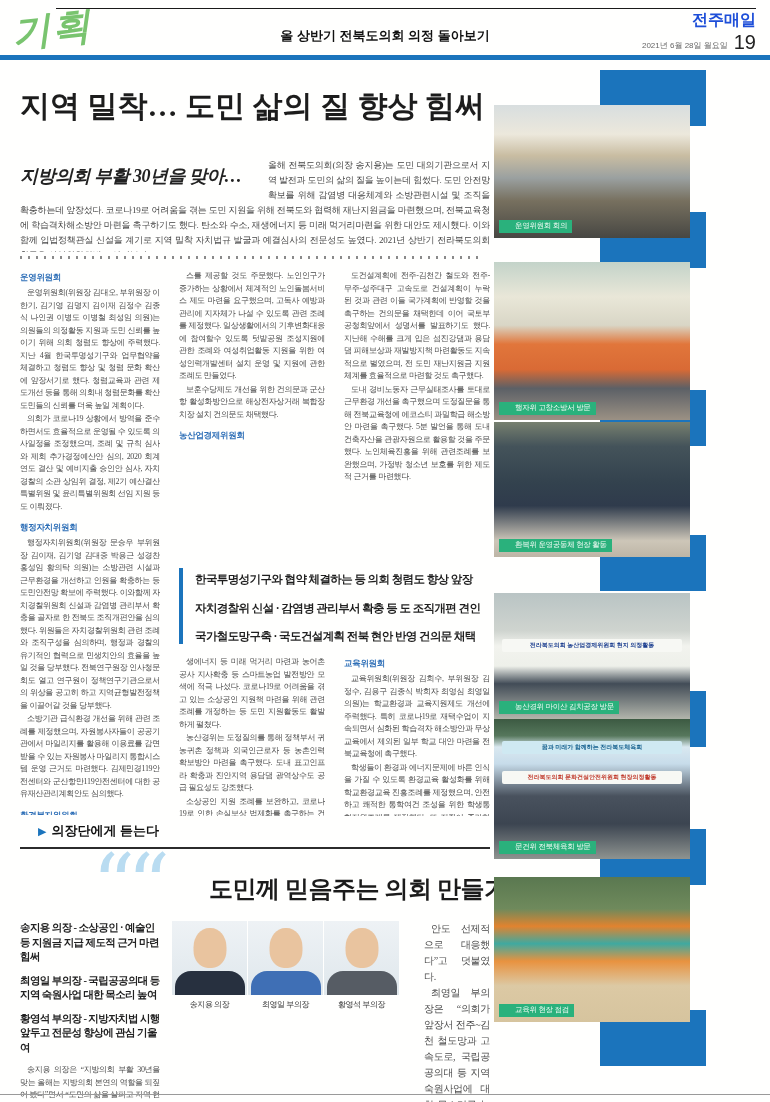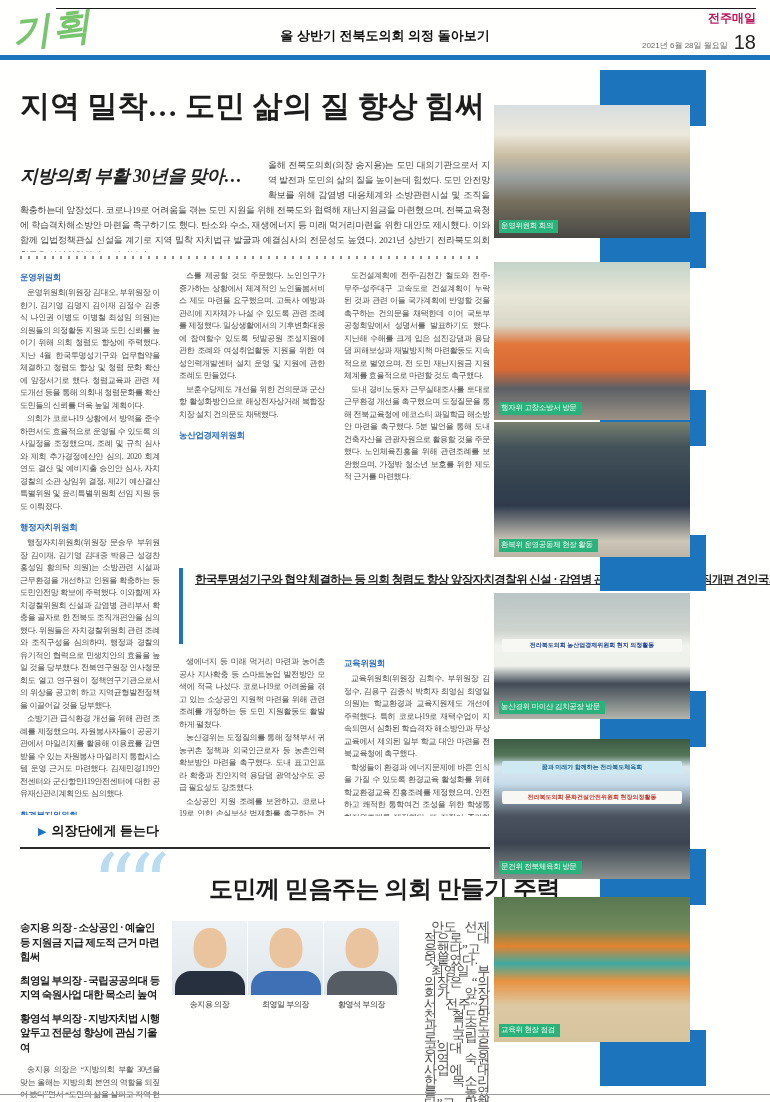--- a/index.html
+++ b/index.html
@@ -9,21 +9,21 @@
     font-family:"Liberation Serif","DejaVu Serif",serif; color:#333;
     overflow:hidden;
   }
   
   .top-rule { position:absolute; left:56px; top:8px; width:700px; height:1px; background:#1a1a1a; }
   .logo { position:absolute; left:12px; top:4px; font-size:38px; font-weight:bold; font-style:italic;
           color:#79c46f; transform:rotate(-6deg); letter-spacing:2px;
           font-family:"DejaVu Sans",sans-serif; }
   .section-title { position:absolute; left:0; top:27px; width:770px; text-align:center;
           font-size:13px; font-weight:bold; color:#111; font-family:"Liberation Sans","DejaVu Sans",sans-serif; }
-  .paper-name { position:absolute; right:14px; top:10px; font-size:12px; font-weight:bold; color:#be185d;
+  .paper-name { position:absolute; right:14px; top:10px; font-size:16px; font-weight:bold; color:#1d4ed8;
           font-family:"Liberation Sans","DejaVu Sans",sans-serif; }
   .dateline { position:absolute; right:14px; top:33px; font-size:8px; color:#666;
           font-family:"Liberation Sans","DejaVu Sans",sans-serif; display:flex; align-items:flex-end; gap:6px; }
   .page-number { font-size:20px; color:#222; font-weight:normal; line-height:18px; }
   .blue-rule { position:absolute; left:0; top:55px; width:770px; height:5px; background:#1b74bc; }
 
   
   .headline { position:absolute; left:20px; top:86px; width:470px; font-size:30px; font-weight:600;
           color:#1c1c1c; letter-spacing:0px; white-space:nowrap; }
   .lead-wrap { position:absolute; left:20px; top:158px; width:470px; height:94px; overflow:hidden; }
@@ -41,46 +41,46 @@
   .row2 > div { width:146px; overflow:hidden; }
   .rt { height:288px; }
   .rb { height:160px;justify-content:flex-end; }
   .art p { font-size:8px; line-height:12.5px; text-align:justify; color:#4a4a4a;
           letter-spacing:-0.3px; text-indent:7px; margin-bottom:1px; }
   .art h4 { font-size:8.5px; color:#2e6fb7; margin:9px 0 3px 0; letter-spacing:-0.3px;
           font-family:"Liberation Sans","DejaVu Sans",sans-serif; }
   .art h4.first { margin-top:2px; }
 
   .quote-box { margin:10px 0 12px 0; height:76px; border-left:4px solid #1b74bc; padding:4px 0 0 12px;
-          display:flex; flex-direction:row; justify-content:space-between;text-decoration:underline; }
+          display:flex; flex-direction:column; justify-content:space-between; }
   .quote-box div { font-size:11.5px; font-weight:bold; color:#1f1f1f; letter-spacing:-0.6px; white-space:nowrap; }
 
   
   .rail { position:absolute; left:494px; top:105px; width:212px; }
   figure { position:relative; width:212px; margin:0; }
   .ph { position:relative; z-index:2; width:196px; }
   .accent { position:absolute; right:0; width:106px; height:56px; background:#1b74bc; z-index:1; }
   .accent-top { top:-35px; }
   .caption { position:absolute; left:5px; bottom:5px; z-index:3; background:#2ab17c; color:#f2fbf5;
-          font-size:7.5px; padding:1px 5px 2px 2px; letter-spacing:-0.3px;
+          font-size:7.5px; padding:1px 5px 2px 16px; letter-spacing:-0.3px;
           font-family:"Liberation Sans","DejaVu Sans",sans-serif; }
   .banner { position:absolute; left:8px; right:8px; background:#f7f8f4; color:#1d3f8f; font-weight:bold;
           font-size:6px; text-align:center; padding:2px 1px; white-space:nowrap; overflow:hidden;
           border-radius:2px; z-index:3; }
   .banner.red { color:#c0392b; }
   .banner.teal { background:#cfe9f2; color:#16618f; }
 
   .ph1 { height:133px; background:linear-gradient(180deg,#d8dedf 0%,#ece8dc 22%,#c9bda2 38%,#9aa0a0 55%,#77705f 72%,#474743 100%); }
   .f1 { margin-bottom:24px; }
   .ph2 { height:158px; background:linear-gradient(180deg,#c3d3c9 0%,#e9e7d8 22%,#d9d6c6 40%,#e1763b 52%,#d96a35 68%,#5c6066 80%,#9b9184 100%); }
   .f2 { margin-bottom:2px; }
   .ph3 { height:135px; background:linear-gradient(180deg,#77806f 0%,#44535a 18%,#33424e 45%,#2f3b4c 62%,#cdc6b8 88%,#bdb5a6 100%); }
   .f3 { margin-bottom:36px; }
   .ph4 { height:126px; background:linear-gradient(180deg,#b9c4c4 0%,#cfd4cf 30%,#f2f3ee 42%,#eef0ea 58%,#424c57 72%,#b2b5ab 100%); }
-  .f4 { margin-bottom:20px; }
+  .f4 { }
   .ph5 { height:140px; background:linear-gradient(180deg,#3c5a42 0%,#56775c 12%,#d9e8f0 20%,#c7dcea 32%,#49525e 55%,#3c4551 75%,#8e9390 100%); }
   .f5 { margin-bottom:18px; }
   .ph6 { height:145px; background:linear-gradient(180deg,#5a7850 0%,#6f8a5c 22%,#e1832f 34%,#3fa9a0 46%,#e8923f 58%,#dcc9a4 75%,#d6c49e 100%); }
 
   
   .bottom { position:absolute; left:20px; top:822px; width:470px; }
   .b-label { font-size:13px; font-weight:bold; color:#111; margin-left:18px;
           font-family:"Liberation Sans","DejaVu Sans",sans-serif; }
   .tri { color:#1b74bc; font-size:11px; margin-right:5px; }
   .b-rule { margin-top:7px; width:470px; height:2px; background:#2b2b2b; }
@@ -101,36 +101,36 @@
   .p-img { height:74px; background:linear-gradient(180deg,#eef2f5 0%,#dfe7ec 100%); position:relative; overflow:hidden; }
   .p-img::before { content:""; position:absolute; top:7px; left:50%; transform:translateX(-50%);
           width:33px; height:40px; background:#e9c49f; border-radius:48% 48% 44% 44%; }
   .p-img::after { content:""; position:absolute; bottom:-8px; left:50%; transform:translateX(-50%);
           width:70px; height:32px; border-radius:16px 16px 0 0; }
   .suit-a .p-img::after { background:#27303f; }
   .suit-b .p-img::after { background:#3f6fb5; }
   .suit-c .p-img::after { background:#565c64; }
   .p-name { font-size:8px; text-align:center; margin-top:4px; color:#333; letter-spacing:-0.4px; }
   .b-narrow { width:66px; }
-  .b-narrow p { font-size:13px; line-height:11px; }
+  .b-narrow p { font-size:10px; line-height:16px; }
   .b-right-cols { display:flex; gap:14px; margin-top:8px; }
   .b-col { width:152px; }
 
   .bottom-rule { position:absolute; left:0; top:1094px; width:770px; height:1px; background:#9a9a9a; }
 </style>
 </head>
 <body>
 
 <div class="top-rule"></div>
 <div class="logo">기획</div>
 <div class="section-title">올 상반기 전북도의회 의정 돌아보기</div>
 <div class="paper-name">전주매일</div>
 <div class="dateline">
   <span>2021년 6월 28일 월요일</span>
-  <span class="page-number">18</span>
+  <span class="page-number">19</span>
 </div>
 <div class="blue-rule"></div>
 
 <h1 class="headline">지역 밀착… 도민 삶의 질 향상 힘써</h1>
 <div class="lead-wrap">
   <span class="kicker">지방의회 부활 30년을 맞아…</span>
   <p class="lead-text">올해 전북도의회(의장 송지용)는 도민 대의기관으로서 지역 발전과 도민의 삶의 질을 높이는데 힘썼다. 도민 안전망 확보를 위해 감염병 대응체계와 소방관련시설 및 조직을 확충하는데 앞장섰다. 코로나19로 어려움을 겪는 도민 지원을 위해 전북도와 협력해 재난지원금을 마련했으며, 전북교육청에 학습격차해소방안 마련을 촉구하기도 했다. 탄소와 수소, 재생에너지 등 미래 먹거리마련을 위한 대안도 제시했다. 이와함께 입법정책관실 신설을 계기로 지역 밀착 자치법규 발굴과 예결심사의 전문성도 높였다. 2021년 상반기 전라북도의회 활동을 상임위원회별로 살펴본다.</p>
 </div>
 <div class="dotted-rule"></div>
 

